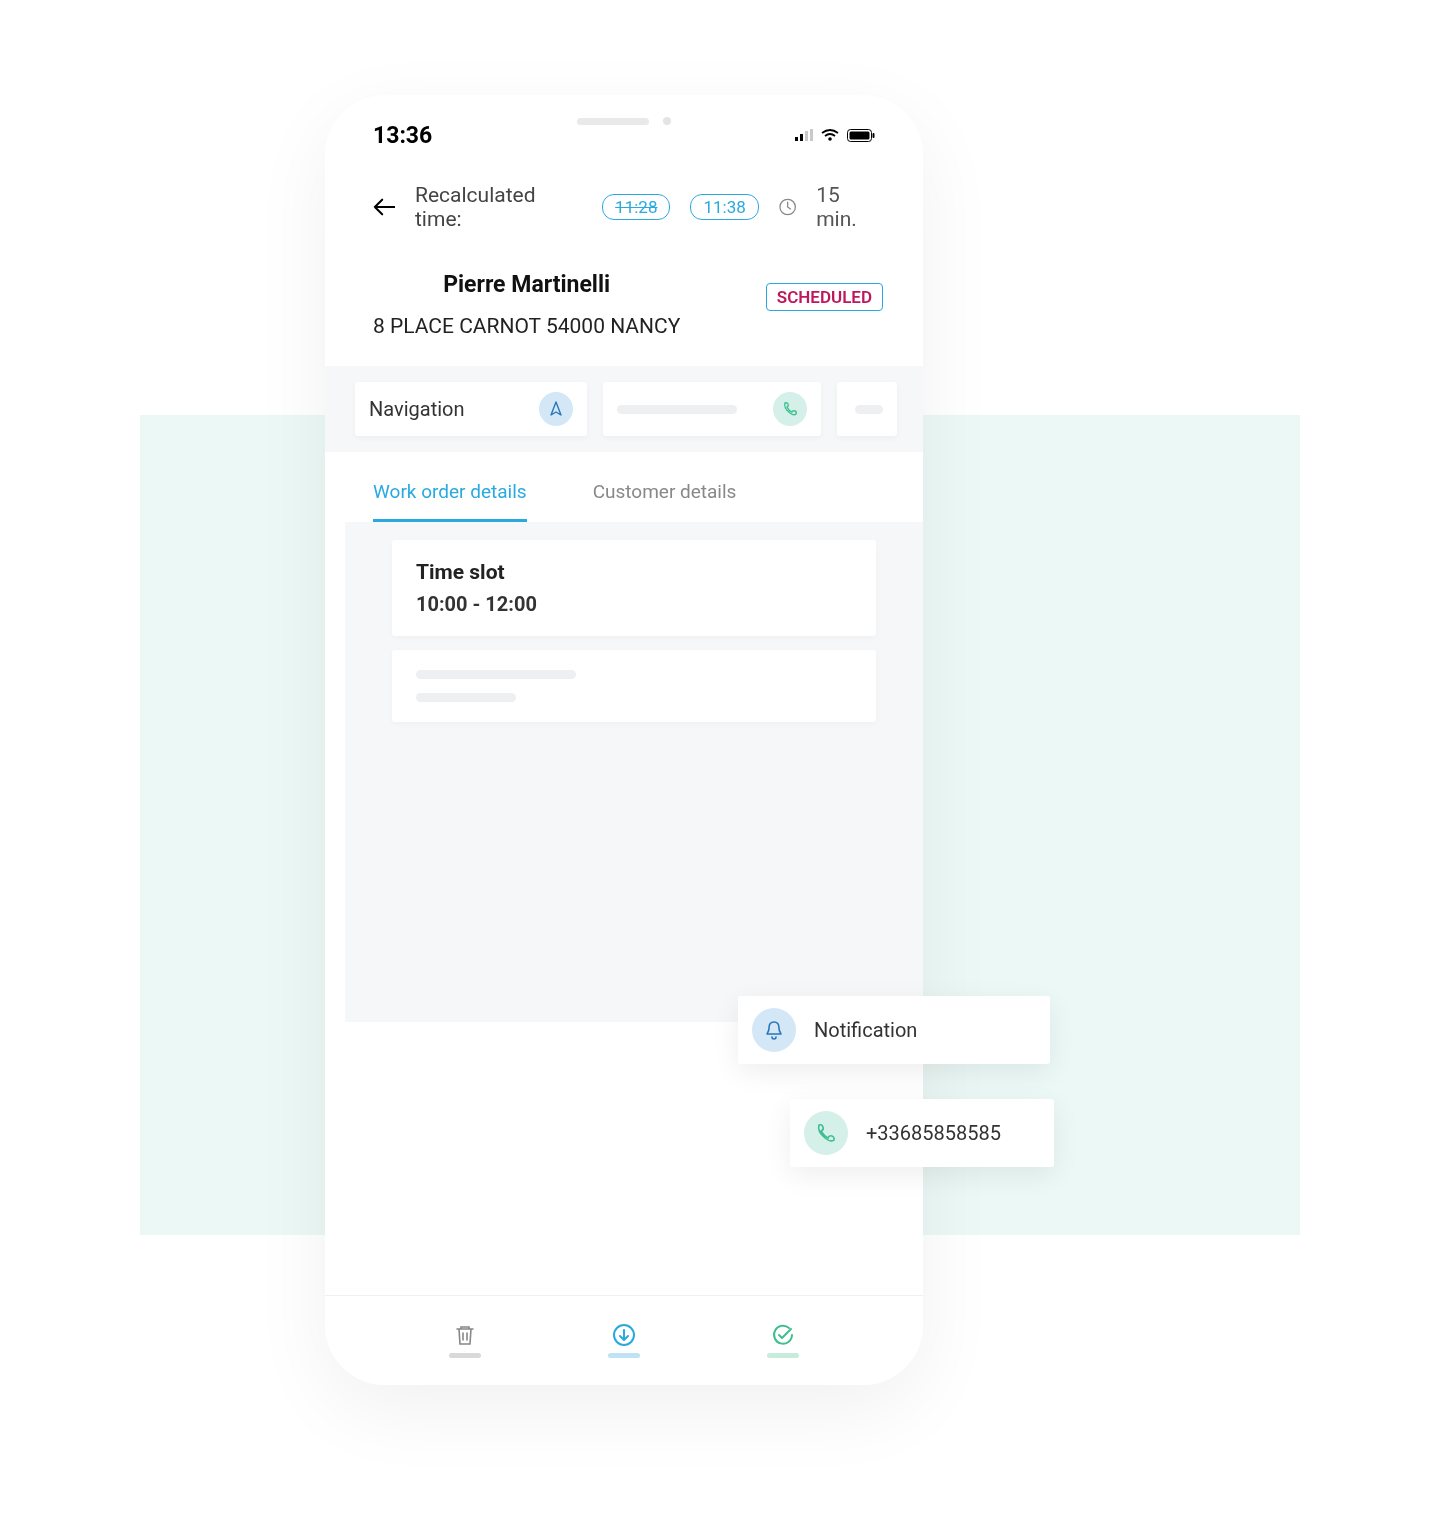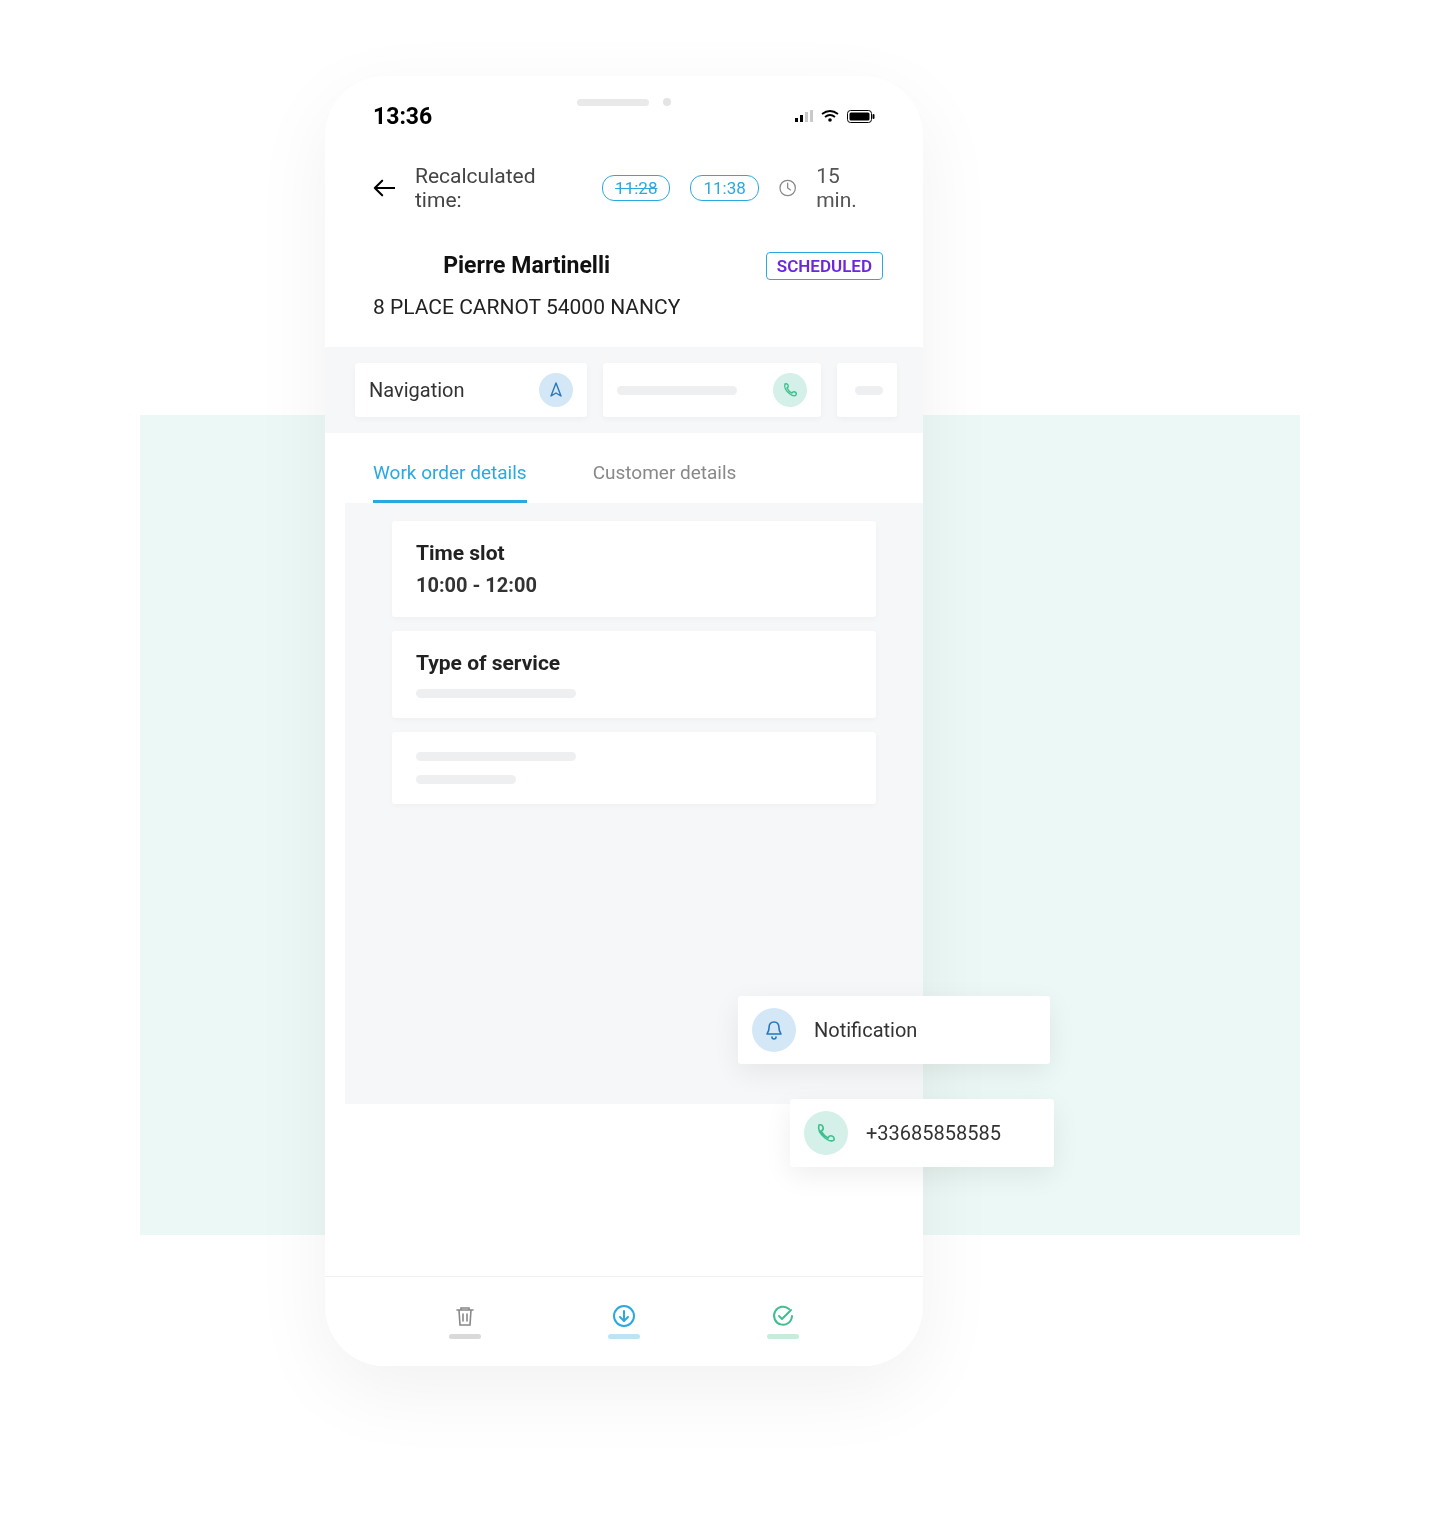--- a/index.html
+++ b/index.html
@@ -14,21 +14,21 @@
     position: absolute;
     left: 140px;
     top: 415px;
     width: 1160px;
     height: 820px;
     background: #ecf8f5;
   }
   .phone {
     position: absolute;
     left: 325px;
-    top: 76px;
+    top: 95px;
     width: 598px;
     height: 1290px;
     background: #ffffff;
     border-radius: 60px;
     box-shadow: 0 24px 80px rgba(0,0,0,0.06);
     overflow: hidden;
   }
   
   .statusbar {
     display: flex;
@@ -106,25 +106,26 @@
     padding: 40px 40px 28px 48px;
     display: flex;
     justify-content: space-between;
     align-items: flex-start;
     text-align: center;
   }
   .cust-name { font-size: 23px; font-weight: 700; color: #111; }
   .cust-addr { font-size: 21px; color: #222; margin-top: 16px; }
   .status-badge {
     border: 1.5px solid #2aa9e0;
-    color: #6d28d9;
+    color: #be185d;
     border-radius: 4px;
     padding: 3px 10px;
     font-size: 17px;
     font-weight: 600;
+    margin-top: 12px;
   }
   
   .action-area {
     background: #f5f7f9;
     padding: 16px 0 16px 30px;
     display: flex;
     gap: 16px;
     overflow: hidden;
   }
   .action-card {
@@ -321,24 +322,20 @@
     <div class="tab active">Work order details</div>
     <div class="tab">Customer details</div>
   </div>
 
   <div class="content">
     <div class="card">
       <div class="card-title">Time slot</div>
       <div class="card-value">10:00 - 12:00</div>
     </div>
     <div class="card">
-      <div class="card-title">Type of service</div>
-      <div class="placeholder-bar" style="width:160px;margin-top:14px"></div>
-    </div>
-    <div class="card">
       <div class="placeholder-bar" style="width:160px"></div>
       <div class="placeholder-bar" style="width:100px;margin-top:14px"></div>
     </div>
   </div>
 
   <div class="bottombar">
     <div class="bb-item">
       <svg width="24" height="24" viewBox="0 0 24 24">
         <path d="M4 6 H20 M8 6 V4 H16 V6 M6 6 L7 21 H17 L18 6 M10 10 V17 M14 10 V17" stroke="#888" stroke-width="1.6" fill="none" stroke-linecap="round"></path>
       </svg>

